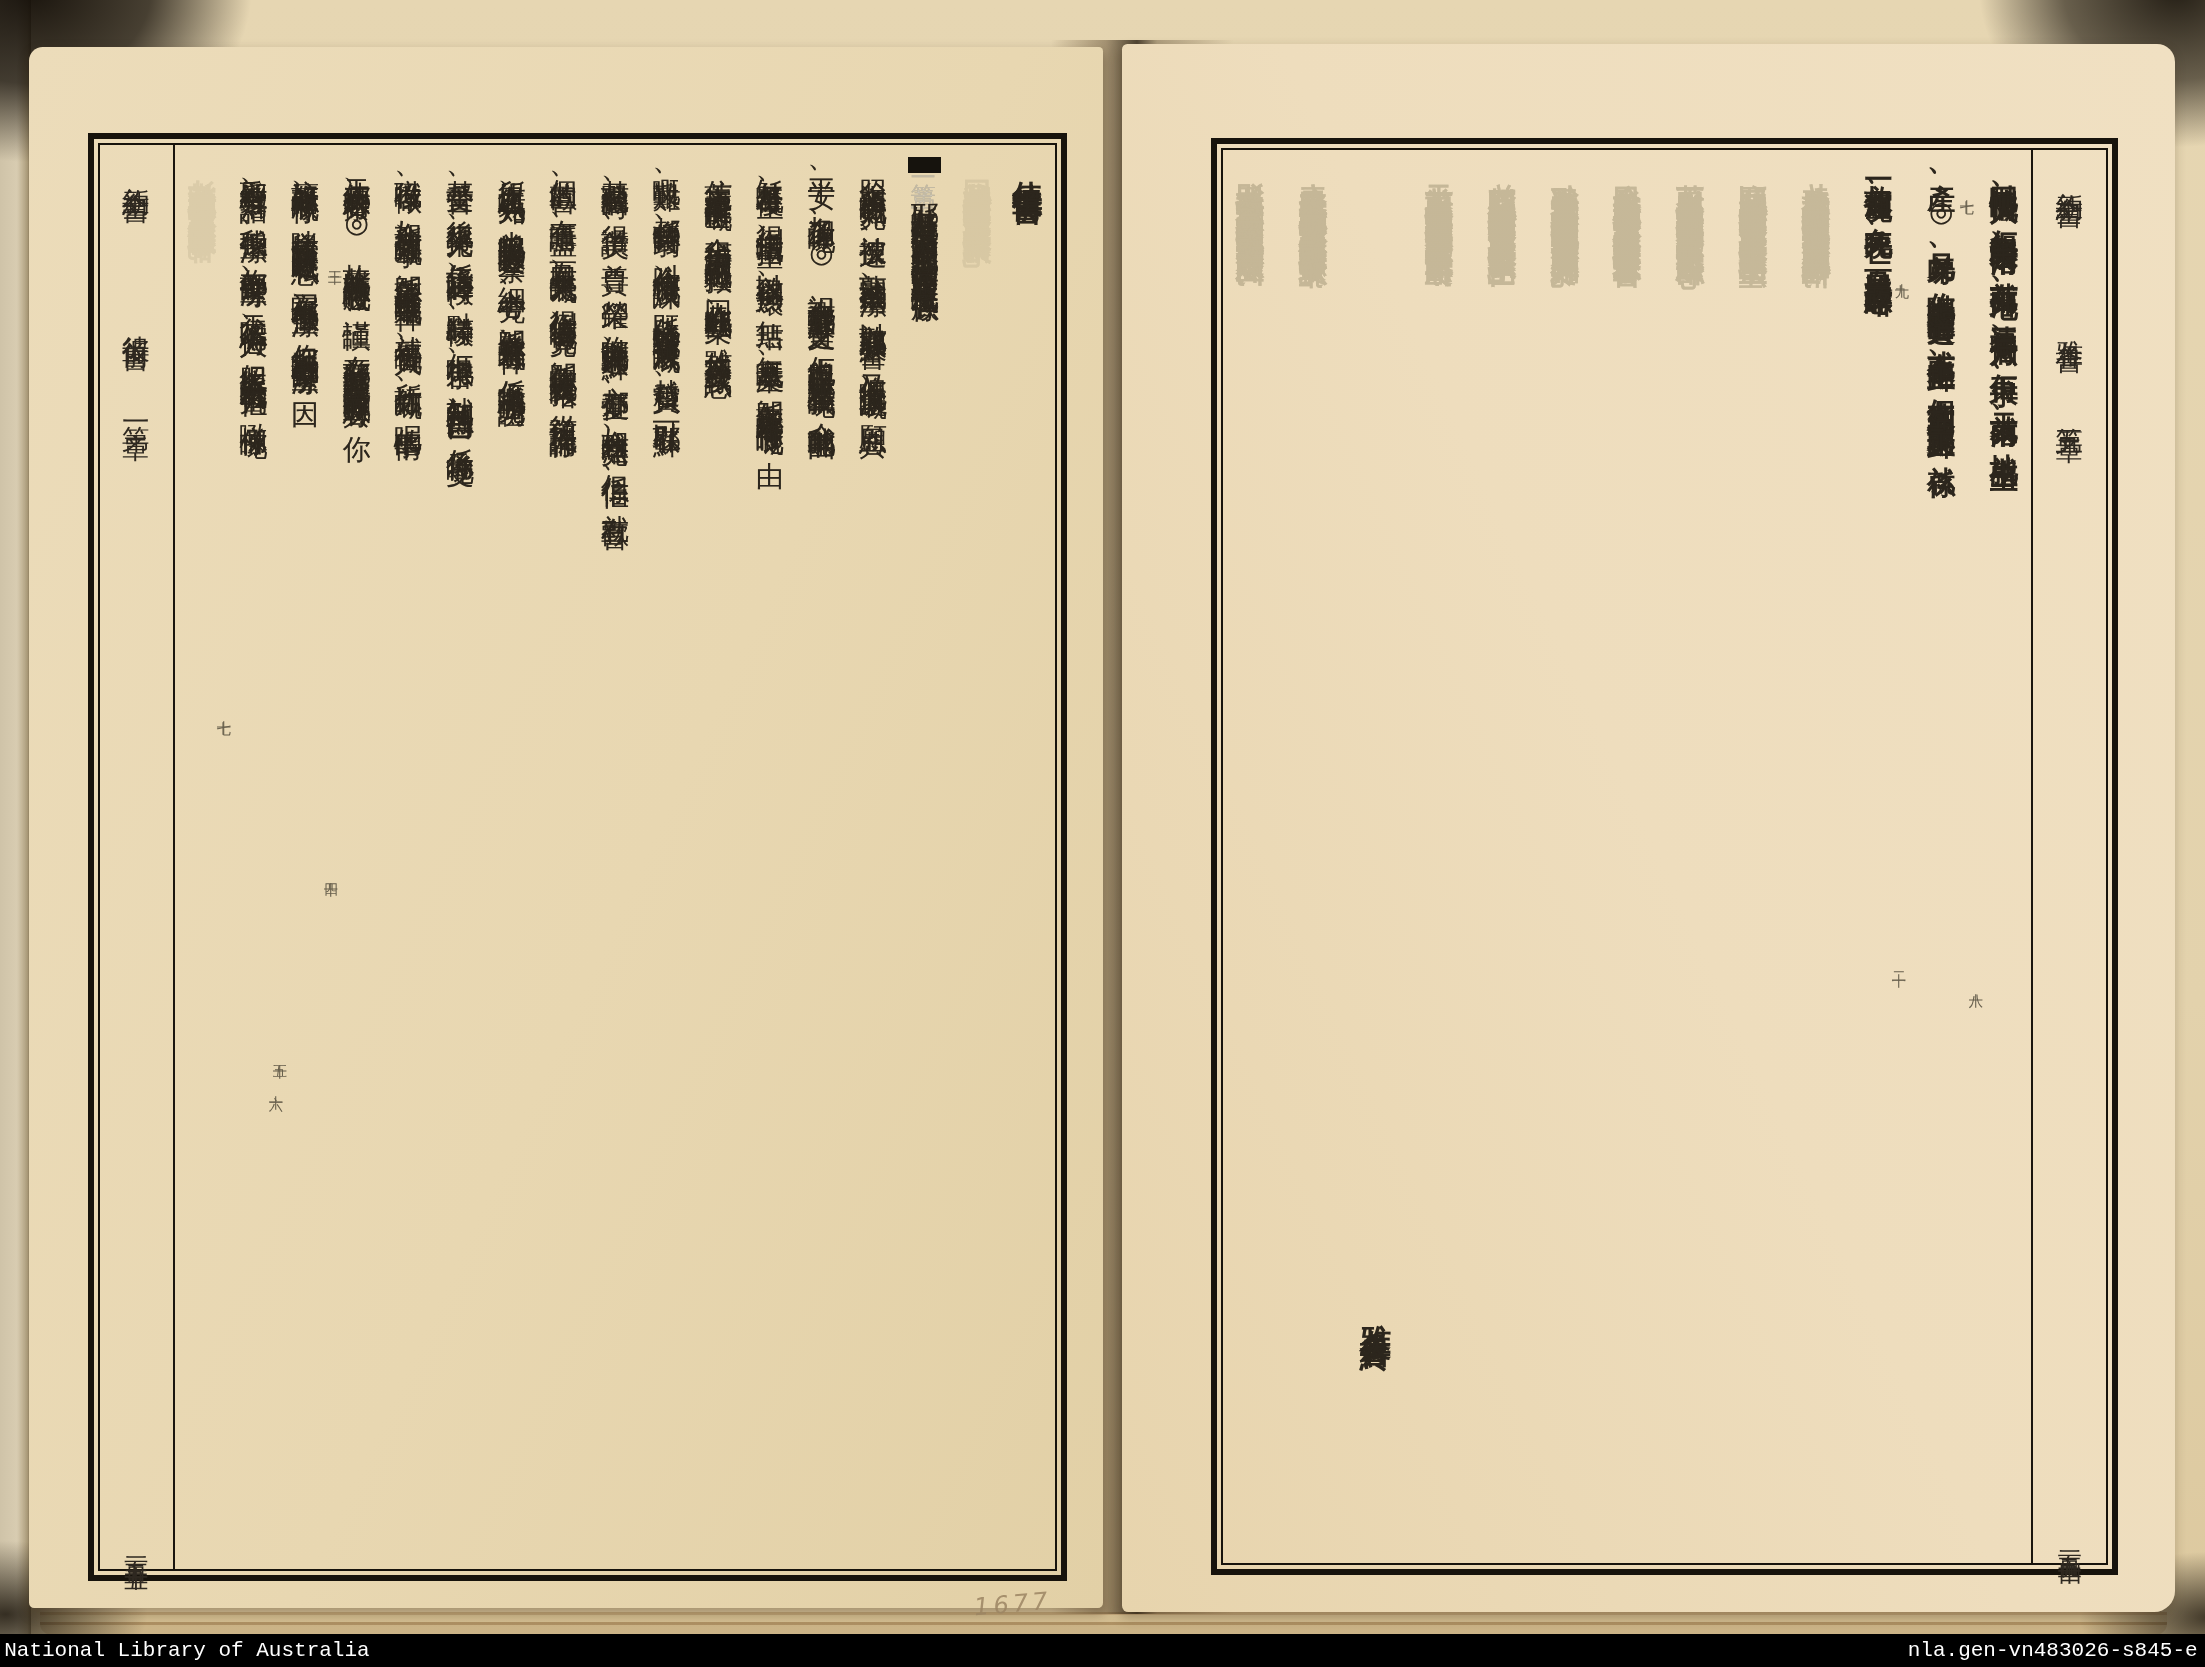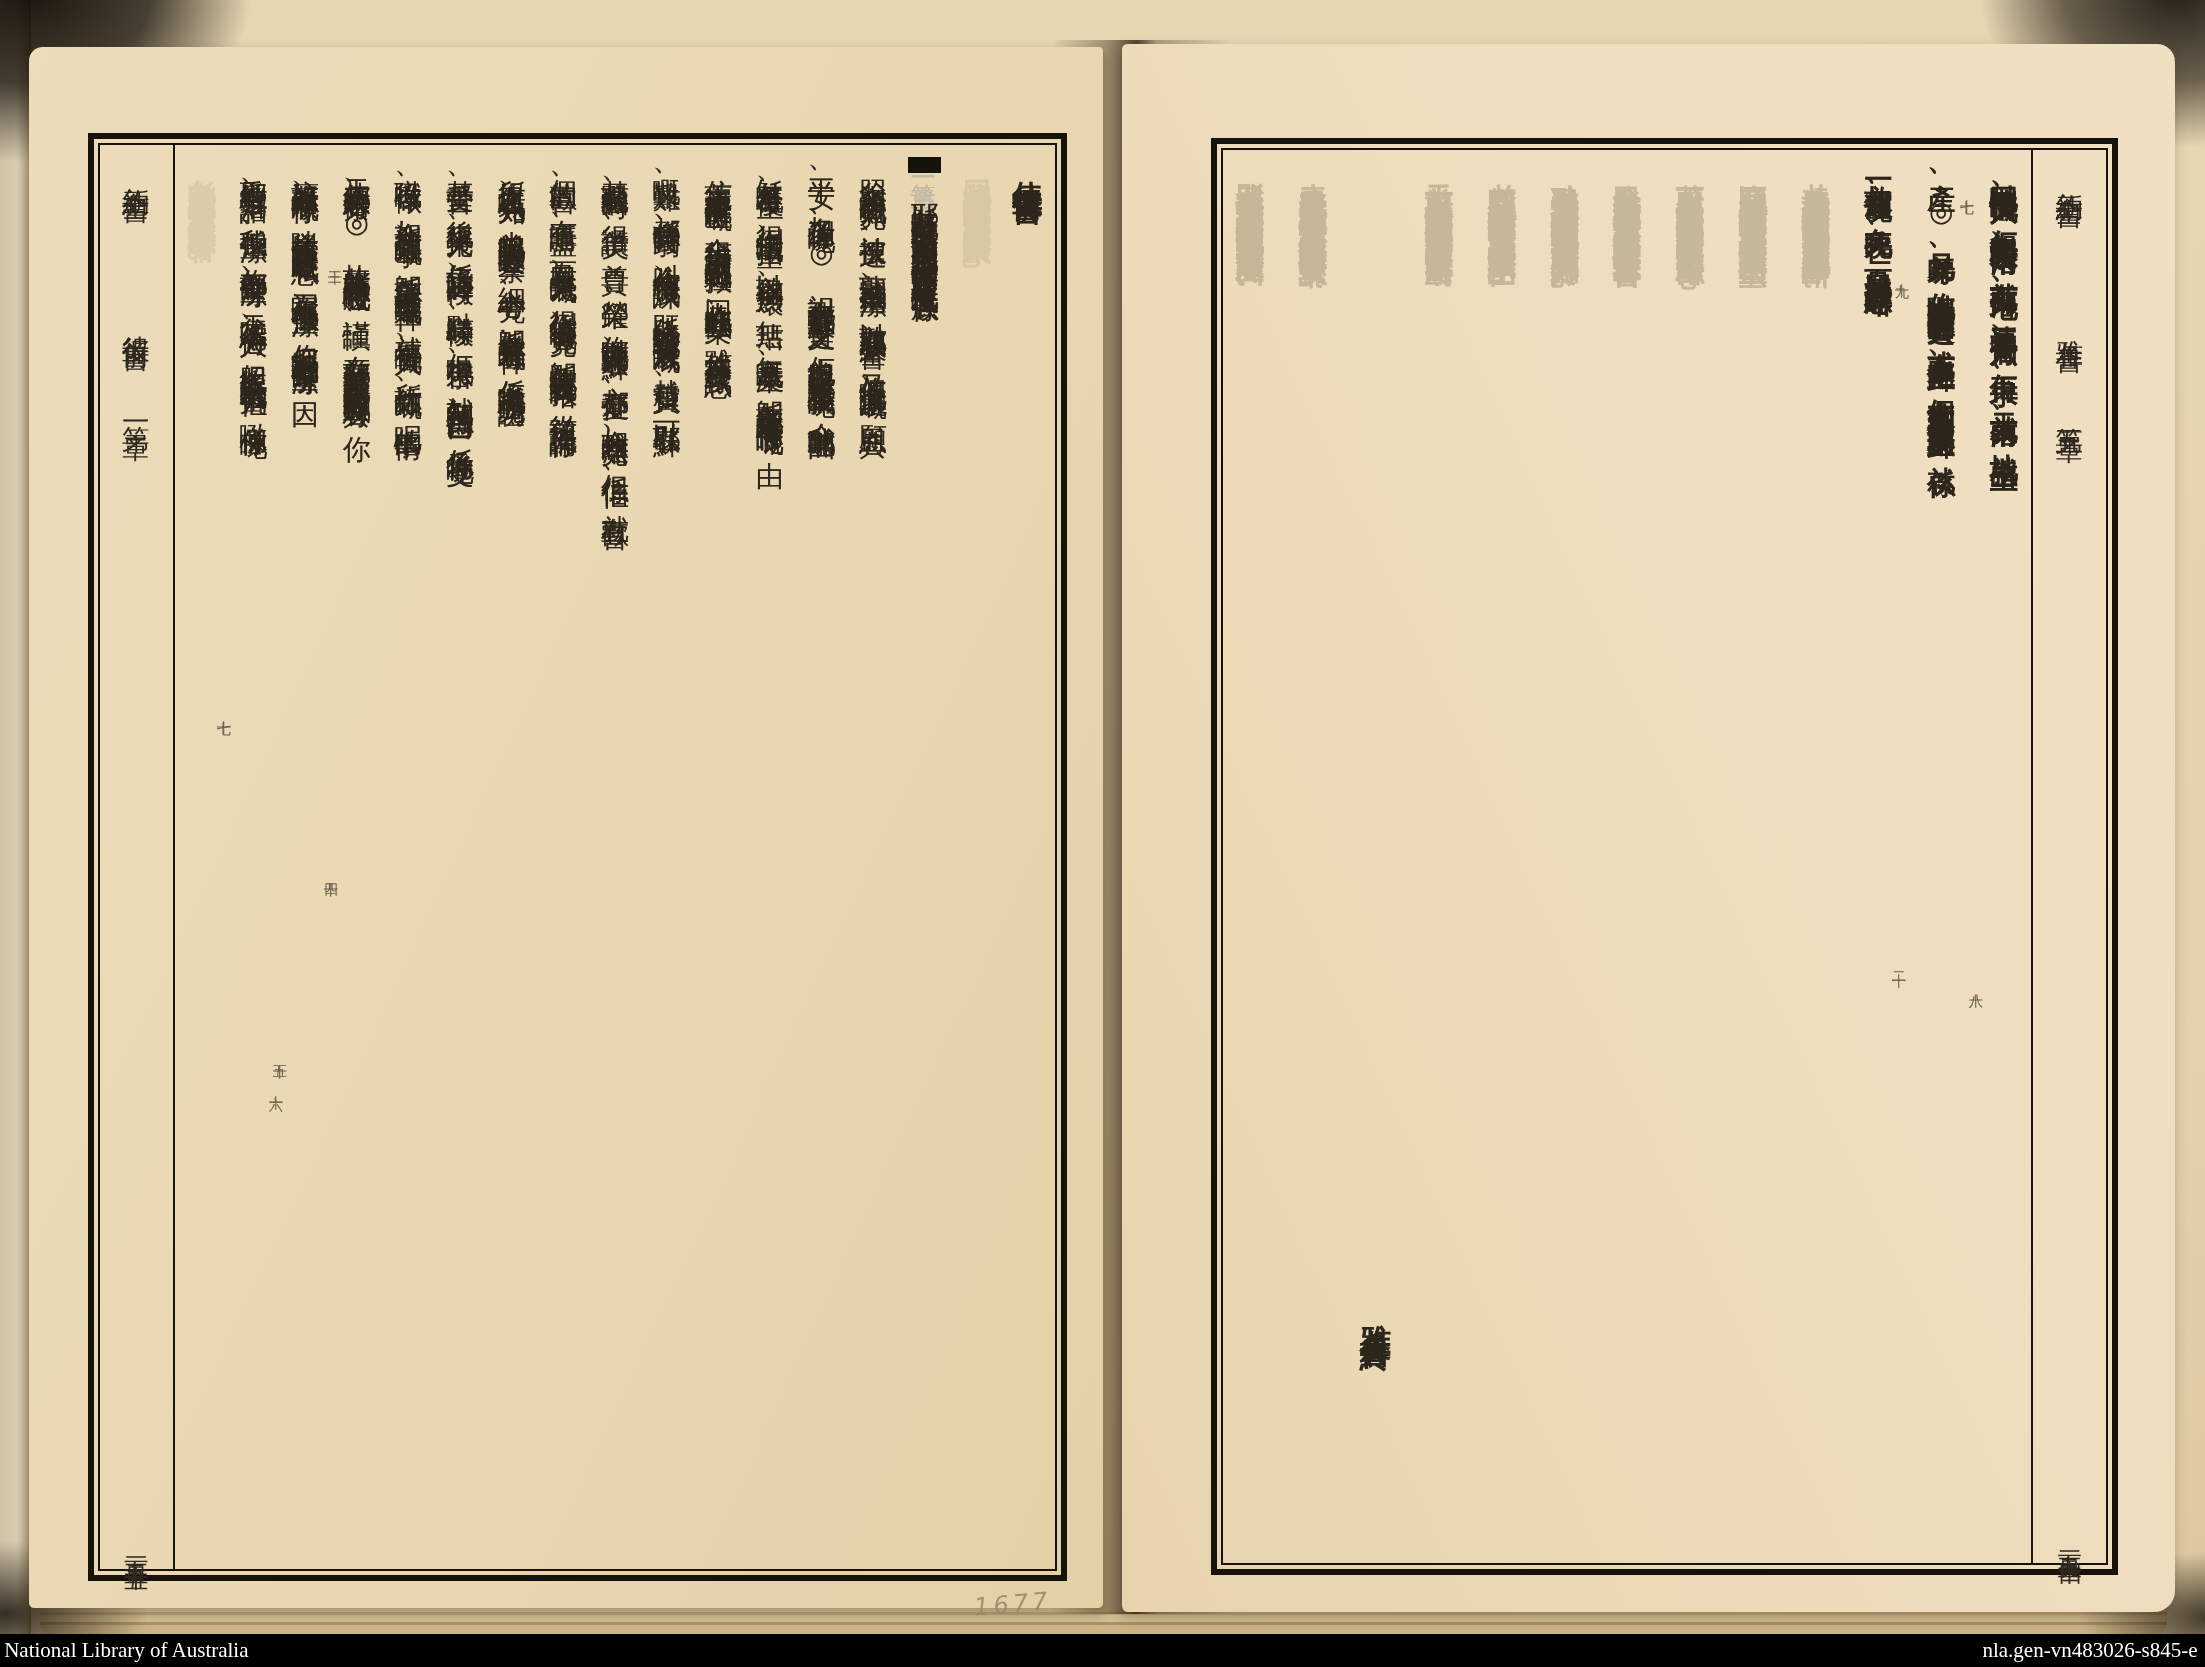--- a/index.html
+++ b/index.html
@@ -69,21 +69,21 @@
   .vmark { position:absolute; writing-mode:vertical-rl; font-size:14.3px; color:#464032; opacity:.8; letter-spacing:1.1px; }
 
   
   .pencil { position:absolute; font-family:"DejaVu Sans", sans-serif; font-style:italic;
     font-size:24px; color:#9c8563; letter-spacing:4.2px; transform:rotate(-5deg); opacity:.85; }
   #pencil-left { left:945px; top:1543px; }
 
   
   .footer-bar { position:absolute; left:0; bottom:0; width:100%; height:33px; background:#000;
     display:flex; align-items:center; justify-content:space-between; }
-  .footer-bar span { font-family:Liberation Serif, serif; font-size:21px; color:#fff; line-height:33px; }
+  .footer-bar span { font-family:Liberation Mono, monospace; font-size:21px; color:#fff; line-height:33px; }
   .footer-left { padding-left:4.2px; }
   .footer-right { padding-right:7.4px; }
 </style>
 </head>
 <body>
 
 <div id="stage">
 
   <div class="shadow left-strip"></div>
   <div class="shadow under-edges"></div>

